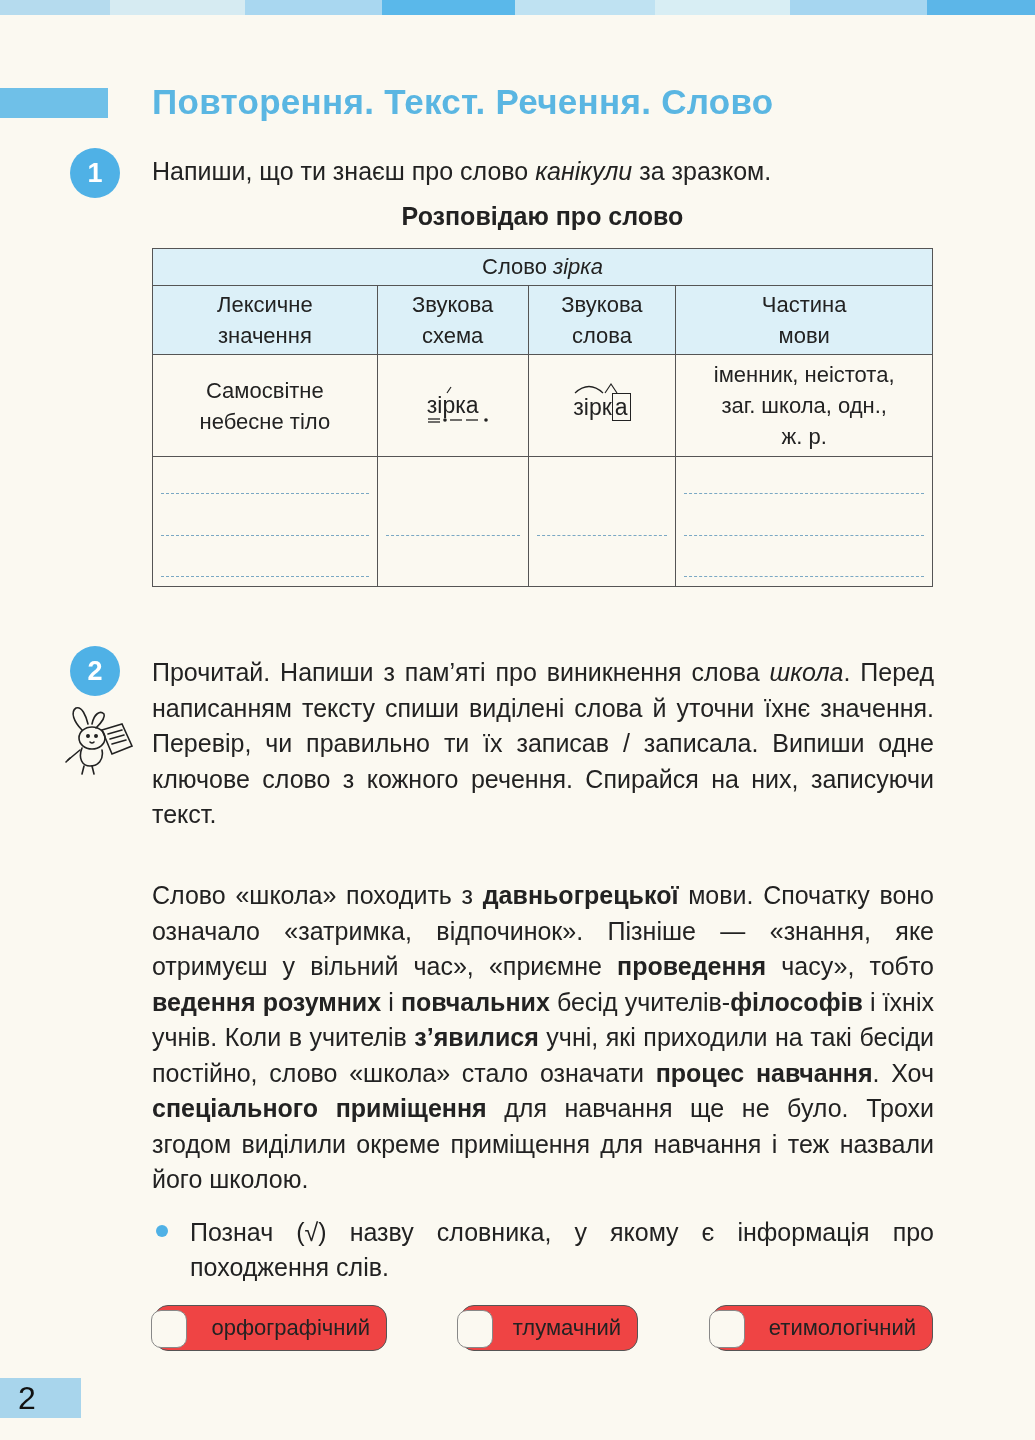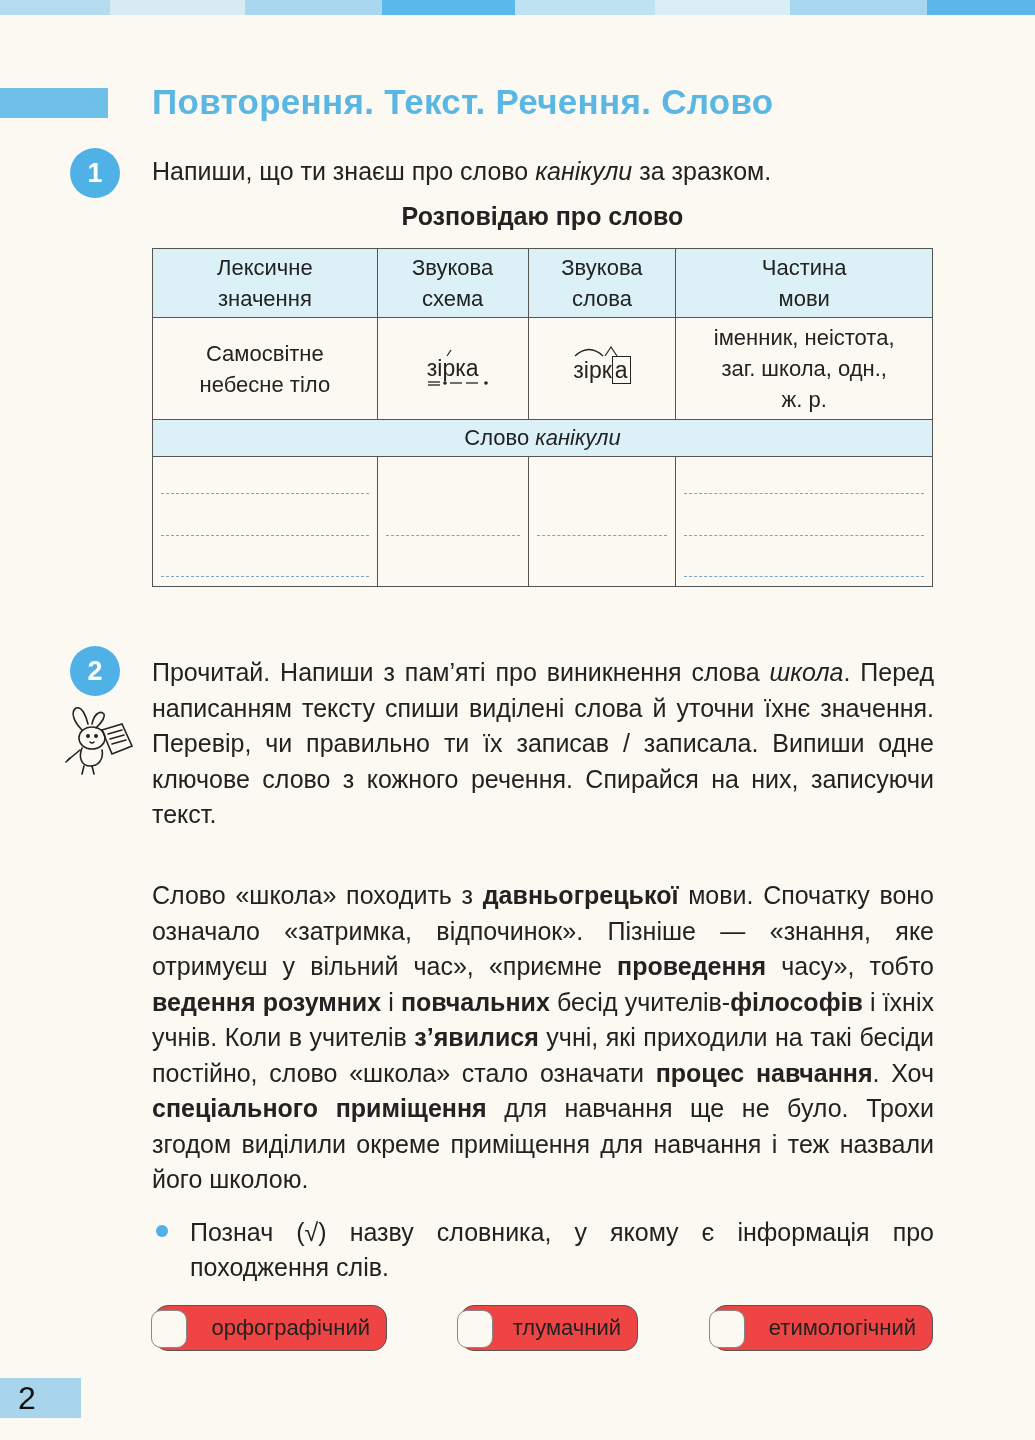--- a/index.html
+++ b/index.html
@@ -76,20 +76,23 @@
 <div class="subheading">Розповідаю про слово</div>
 
 <table class="word-table">
   <colgroup>
       <col style="width:225px">
       <col style="width:151px">
       <col style="width:148px">
       <col style="width:257px">
     </colgroup>
   <tbody>
+      <tr class="row-hdr">
+    <td colspan="4"><span>Слово </span><i>зірка</i></td>
+  </tr>
   <tr class="row-cols">
     <td><span>Лексичне</span><br><span>значення</span></td>
     <td><span>Звукова</span><br><span>схема</span></td>
     <td><span>Звукова</span><br><span>слова</span></td>
     <td><span>Частина</span><br><span>мови</span></td>
   </tr>
   <tr class="row-sample">
     <td><span>Самосвітне</span><br><span>небесне тіло</span></td>
     <td>
       <span class="schema-word">
@@ -110,23 +113,20 @@
     <td>
       <span class="schema-word" style="padding-top:4px">
         <span>зірк</span><span style="border:1.3px solid #222; padding:0 2px;">а</span>
         <svg width="66" height="14" style="position:absolute;left:0;top:-8px" viewBox="0 0 66 14">
           <path d="M2 13 Q 16 0 30 13" fill="none" stroke="#222" stroke-width="1.2"></path>
           <path d="M32 13 L 38 4 L 44 13" fill="none" stroke="#222" stroke-width="1.2"></path>
         </svg>
       </span>
     </td>
     <td><span>іменник, неістота,</span><br><span>заг. школа, одн.,</span><br><span>ж. р.</span></td>
-  </tr>
-  <tr class="row-hdr">
-    <td colspan="4"><span>Слово </span><i>канікули</i></td>
   </tr>
   <tr class="row-empty">
     <td>
       <div class="wline" style="top:36px"></div>
       <div class="wline" style="top:78px"></div>
       <div class="wline" style="top:119px"></div>
     </td>
     <td>
       <div class="wline" style="top:78px"></div>
     </td>

